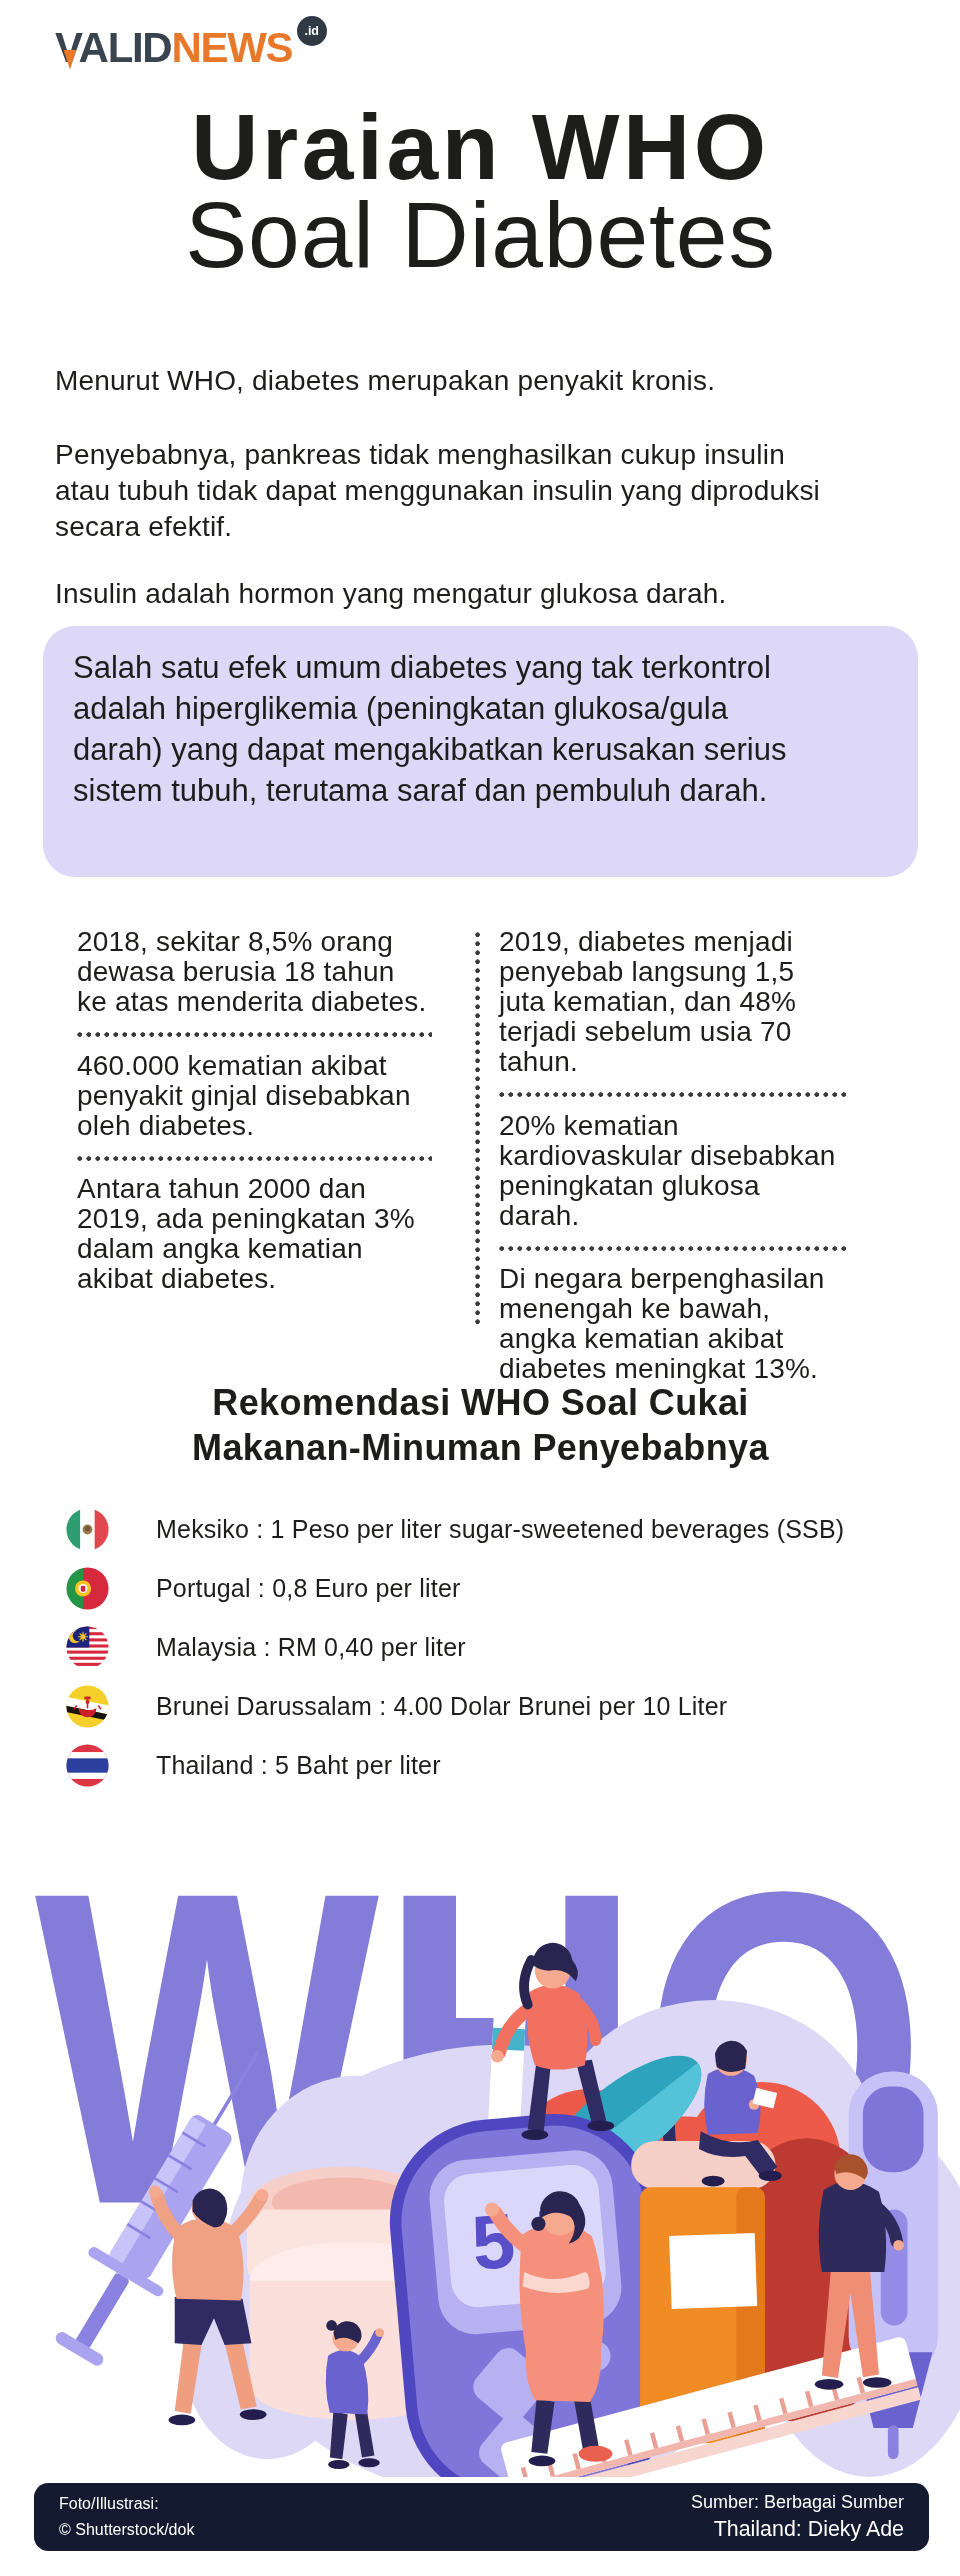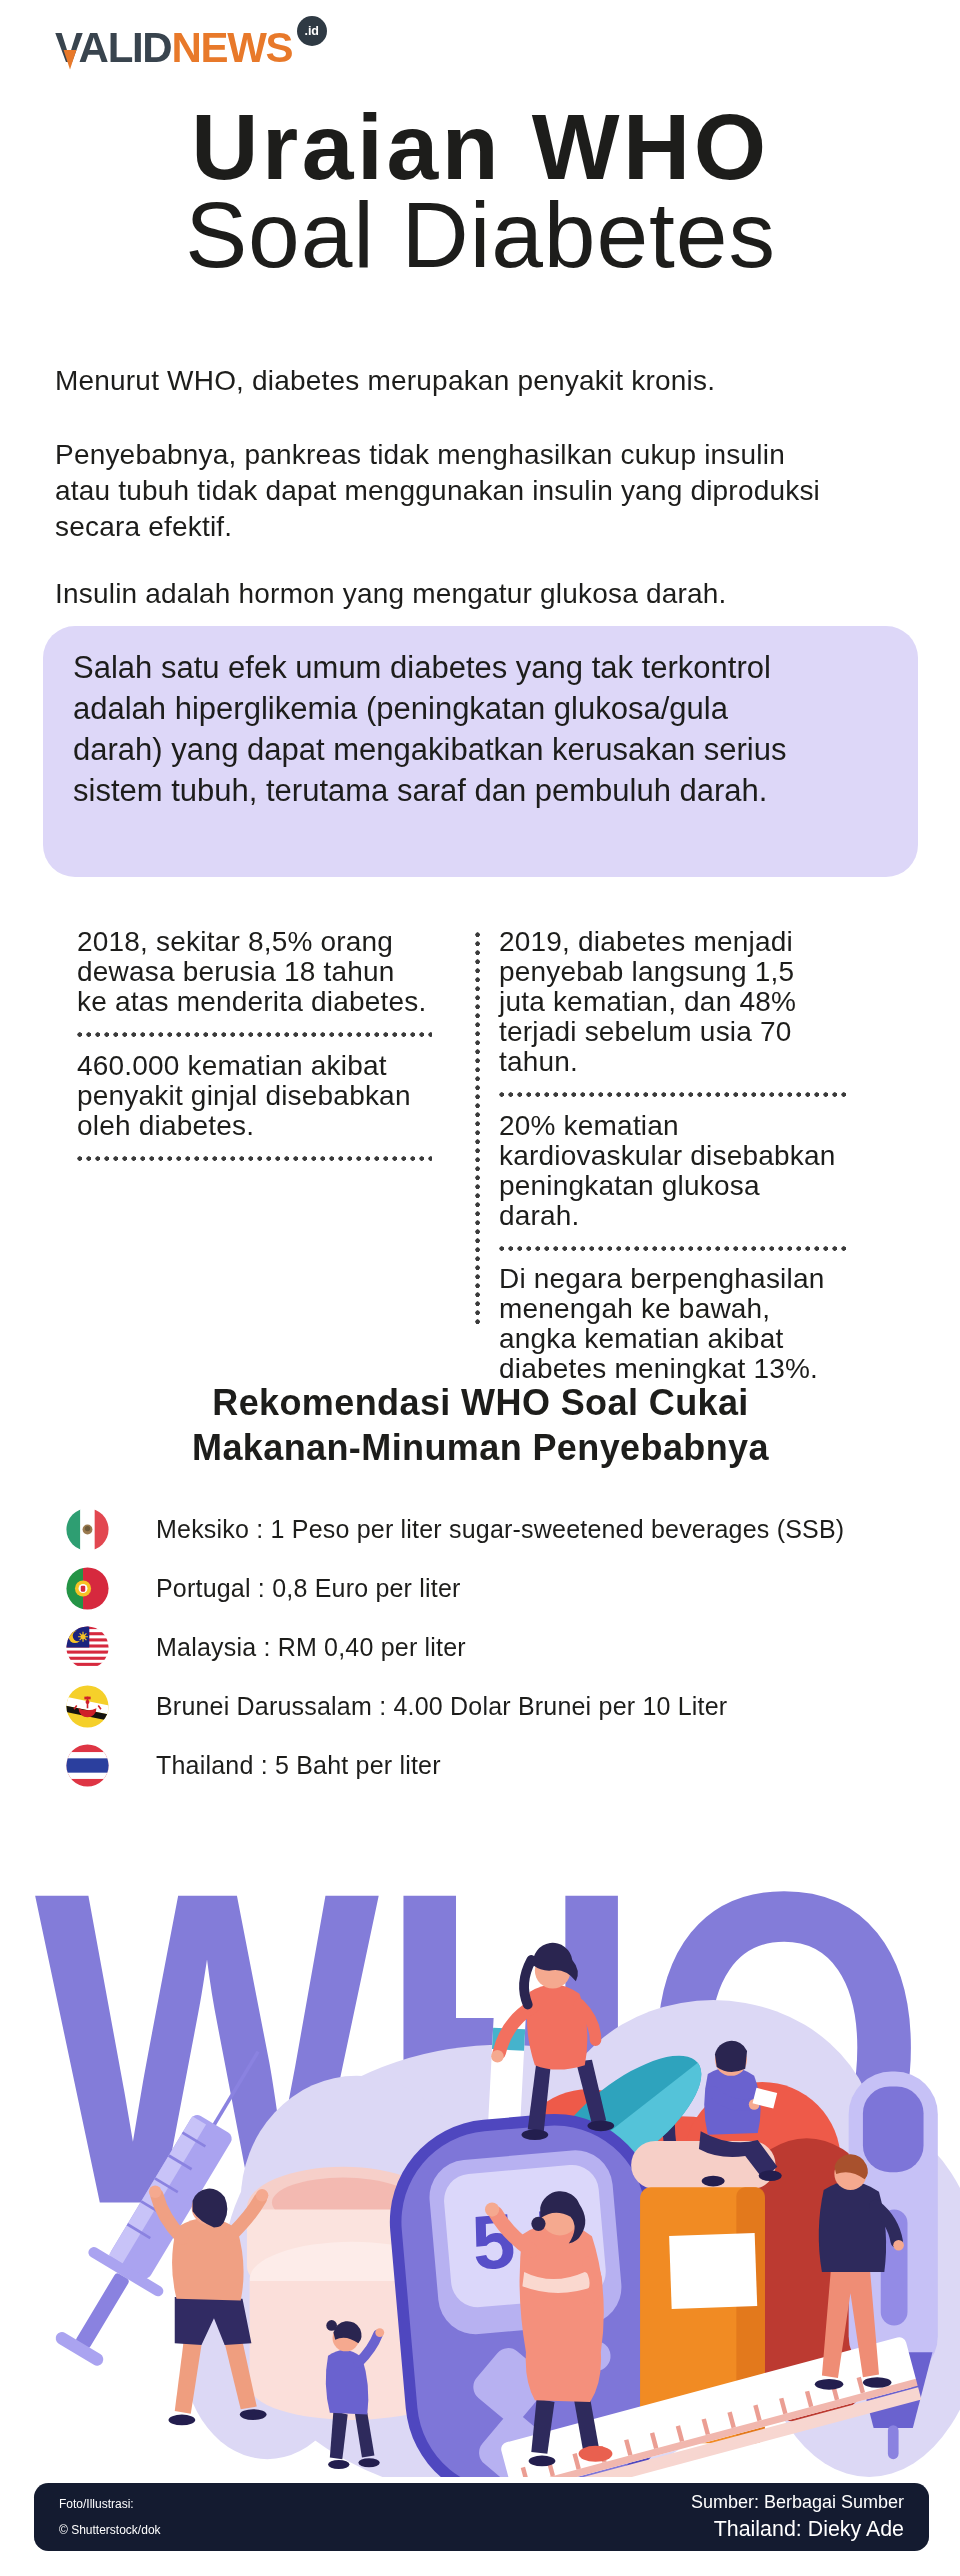--- a/index.html
+++ b/index.html
@@ -48,21 +48,21 @@
   .rec-flag{width:43px;height:43px;margin-right:27px;flex:none;}
   .rec-text{font-size:25px;letter-spacing:0.2px;white-space:nowrap;margin-left:20px;}
 
   
   .illust{position:absolute;left:0;top:1853px;width:961px;height:624px;}
 
   
   .footer{position:absolute;left:34px;top:2483px;width:895px;height:68px;background:#141b30;
         border-radius:14.3px;color:#fff;display:flex;justify-content:space-between;align-items:center;
         padding:0 25px;box-sizing:border-box;}
-  .footer-left{font-size:12px;line-height:26px;}
+  .footer-left{font-size:16px;line-height:26px;}
   .footer-right{text-align:right;}
   .fr1{font-size:18px;margin-bottom:4.5px;}
   .fr2{font-size:21.4px;}
 </style>
 </head>
 <body>
 
 <div class="page">
 
   <div class="logo">
@@ -83,20 +83,21 @@
 
   <div class="hbox">
     <div class="hbox-text">Salah satu efek umum diabetes yang tak terkontrol adalah hiperglikemia (peningkatan glukosa/gula darah) yang dapat mengakibatkan kerusakan serius sistem tubuh, terutama saraf dan pembuluh darah.</div>
   </div>
 
   <div class="stats-left">
     <div class="stat">2018, sekitar 8,5% orang dewasa berusia 18 tahun ke atas menderita diabetes.</div>
     <div class="dotline"></div>
     <div class="stat">460.000 kematian akibat penyakit ginjal disebabkan oleh diabetes.</div>
     <div class="dotline"></div>
+    <div class="stat">Antara tahun 2000 dan 2019, ada peningkatan 3% dalam angka kematian akibat diabetes.</div>
   </div>
   <div class="vdotline"></div>
   <div class="stats-right">
     <div class="stat">2019, diabetes menjadi penyebab langsung 1,5 juta kematian, dan 48% terjadi sebelum usia 70 tahun.</div>
     <div class="dotline"></div>
     <div class="stat">20% kematian kardiovaskular disebabkan peningkatan glukosa darah.</div>
     <div class="dotline"></div>
     <div class="stat">Di negara berpenghasilan menengah ke bawah, angka kematian akibat diabetes meningkat 13%.</div>
   </div>
 

